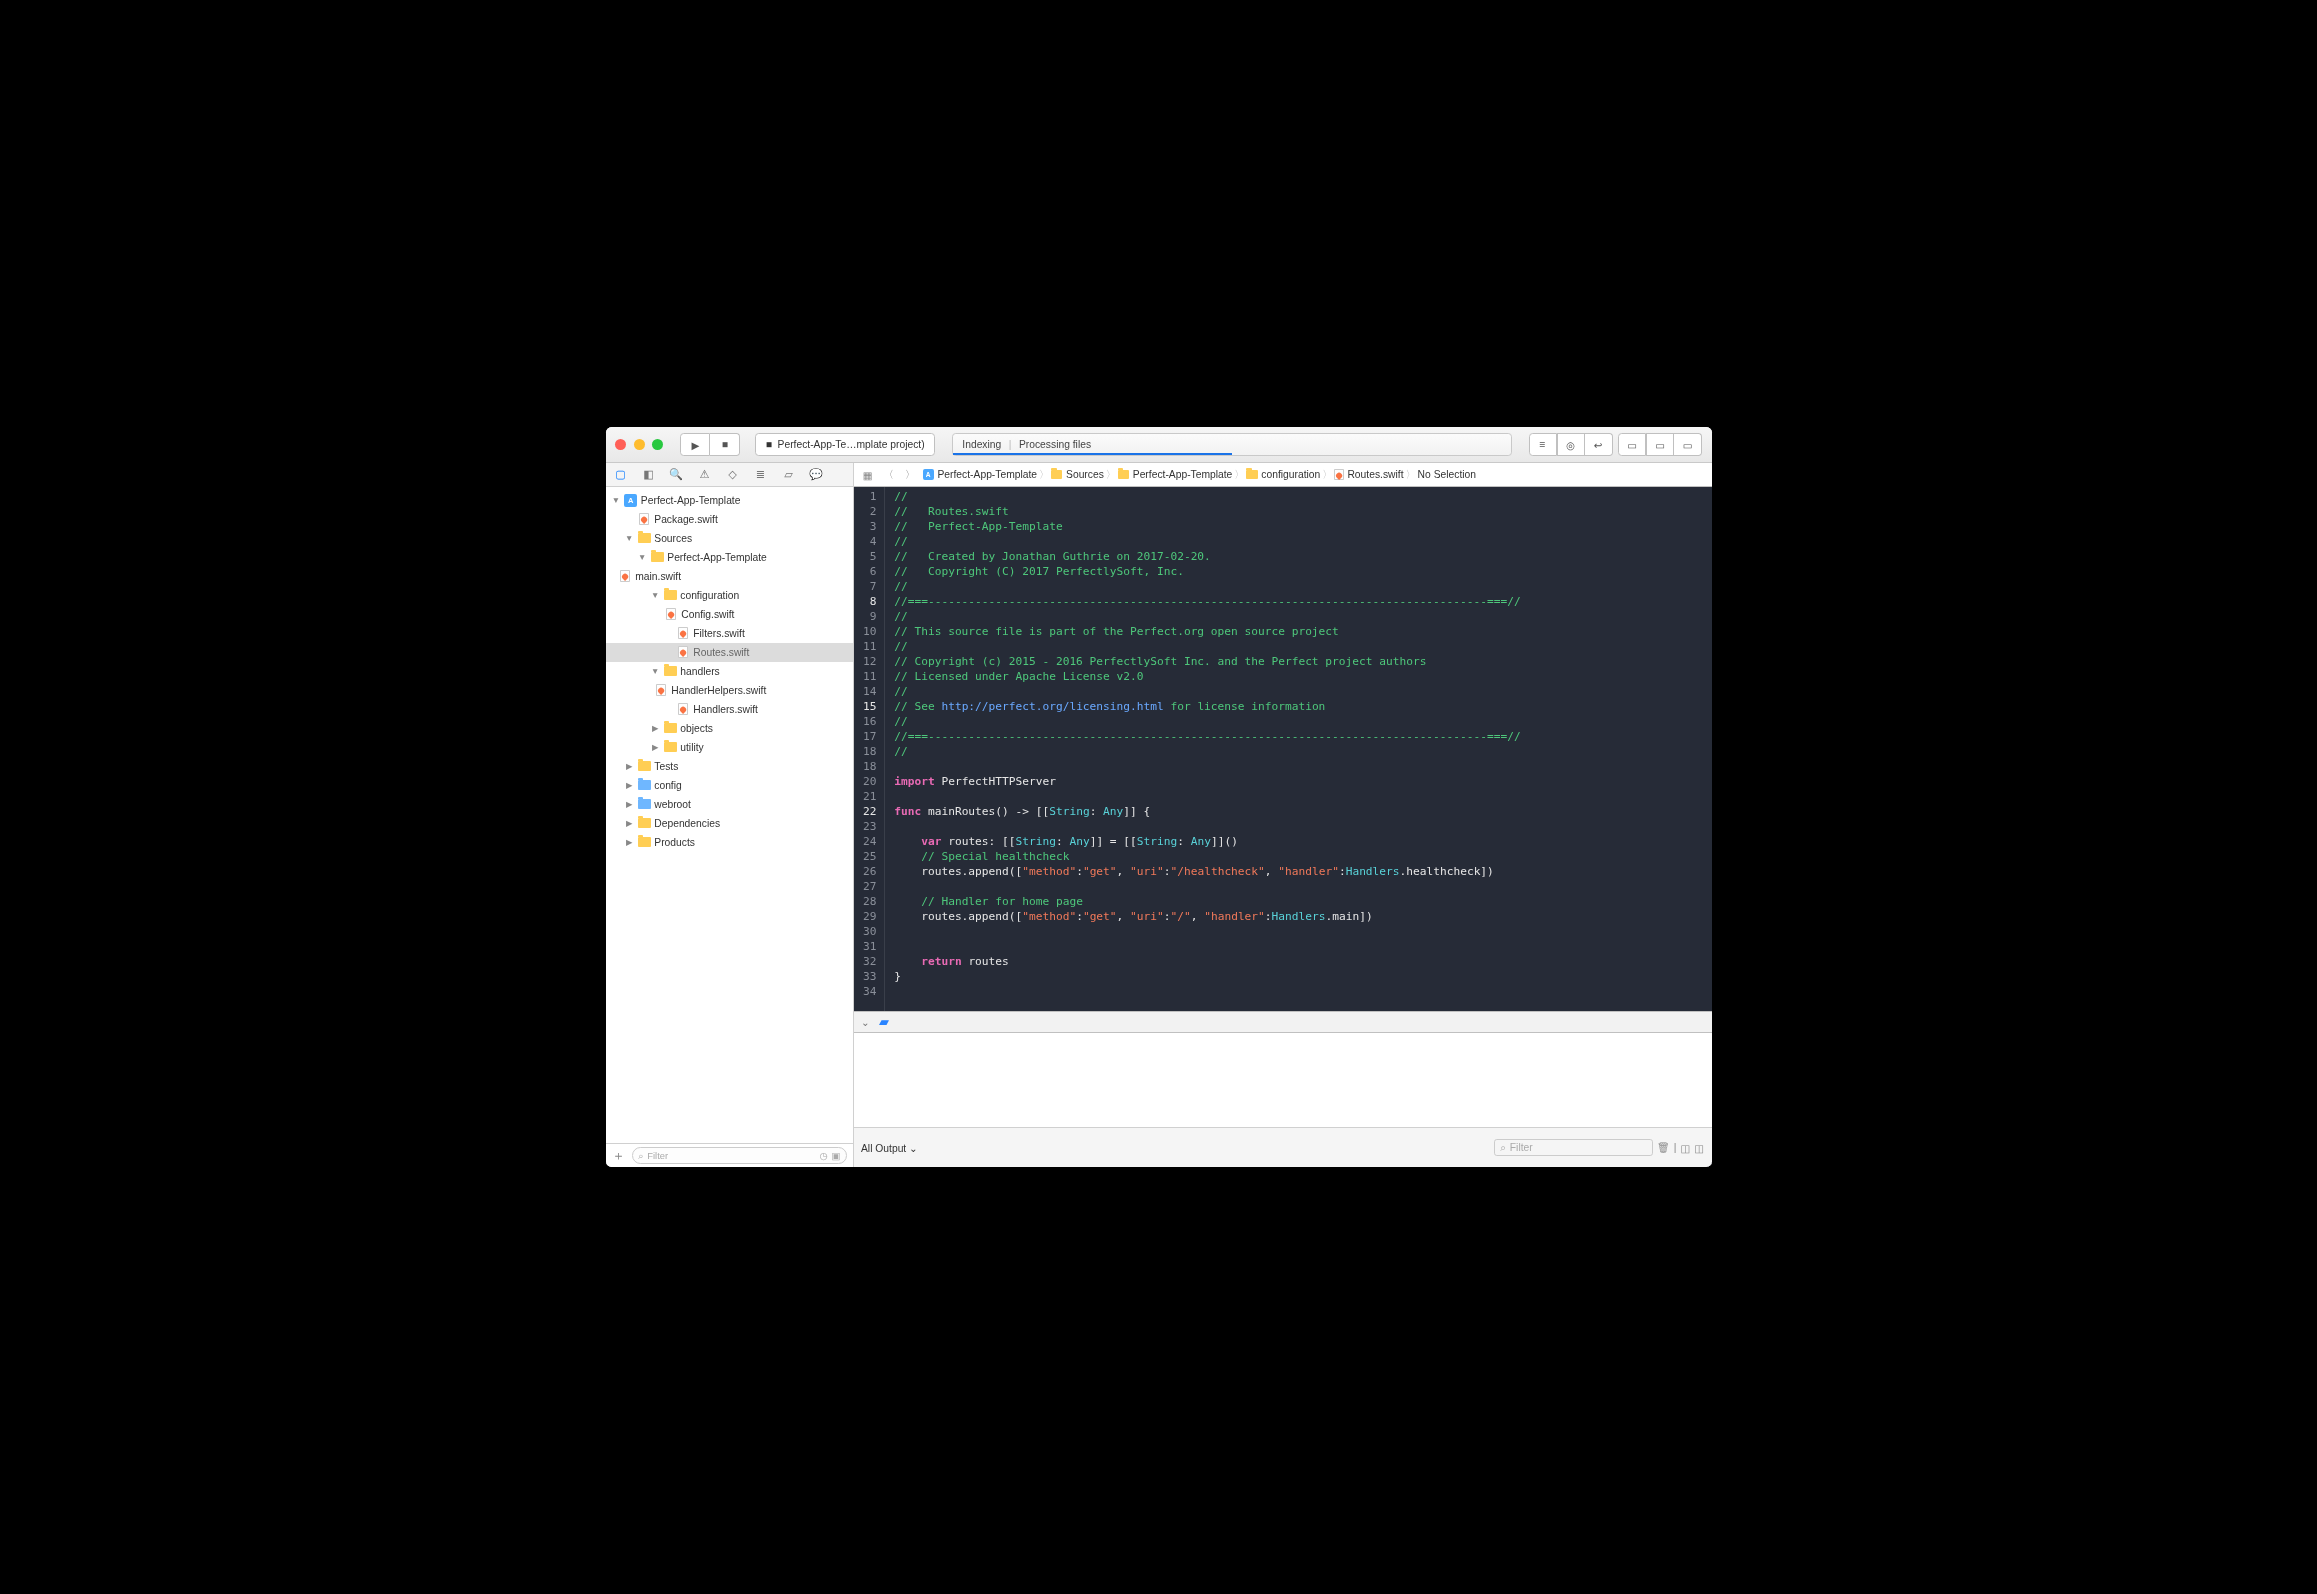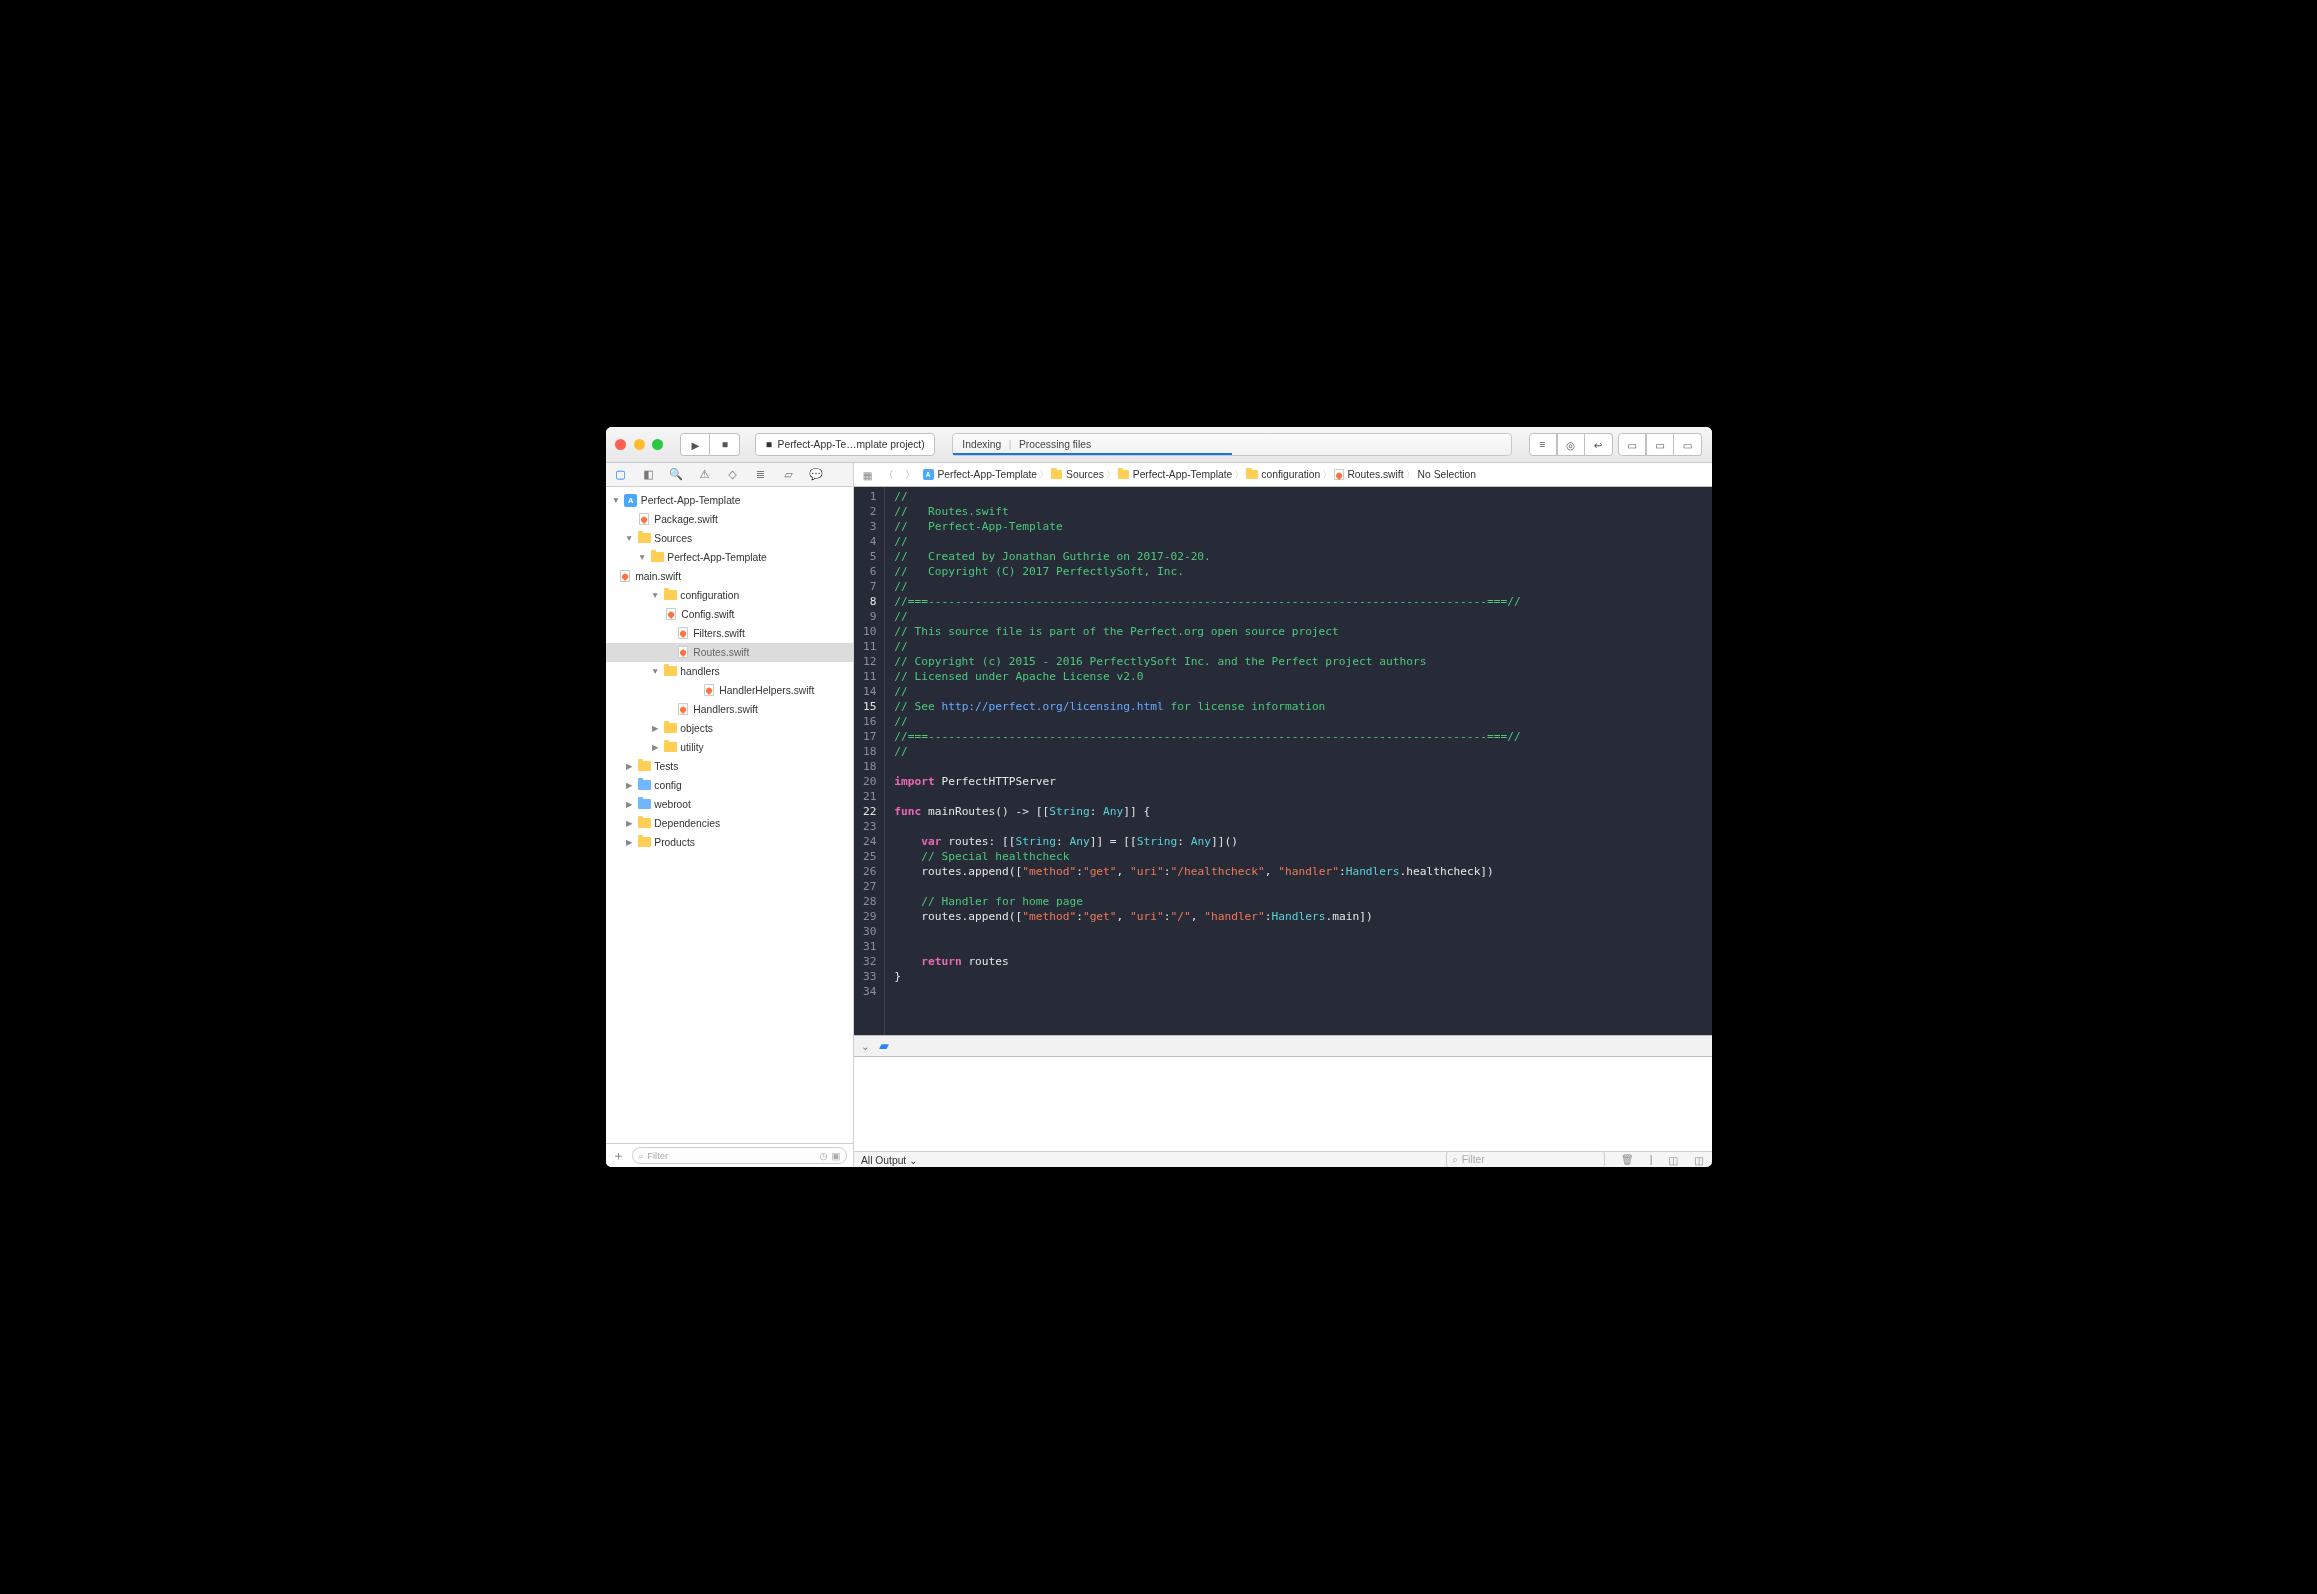--- a/index.html
+++ b/index.html
@@ -212,27 +212,27 @@
   padding: 0 7.5px;
   gap: 9.4px;
   color: #777;
 }
 .debug-strip .bp { color: #2a84ff; font-size: 13px; }
 .console {
   height: 94px;
   background: #fff;
 }
 .console-bottom {
-  height: 16px;
+  height: 40px;
   border-top: 0.9px solid #d0d0d0;
   background: #f5f5f5;
   display: flex;
   align-items: center;
   padding: 0 7.5px;
-  gap: 16px;
+  gap: 4px;
   font-size: 10.3px;
   justify-content: space-between;
 }
 .console-bottom .spacer { flex: 1; }
 .console-bottom .ff2 {
   width: 159px;
   height: 17px;
   border: 0.9px solid #ccc;
   border-radius: 2.8px;
   display: flex;
@@ -362,21 +362,21 @@
             </span>
             <span>Routes.swift</span>
           </div>
           <div class="tree-item" style="padding-left: 45px;">
             <span class="disclosure">▼</span>
             <span class="ficon">
               <span class="folder-ic"></span>
             </span>
             <span>handlers</span>
           </div>
-          <div class="tree-item" style="padding-left: 84px;">
+          <div class="tree-item" style="padding-left: 36px;">
             <span class="disclosure"></span>
             <span class="ficon">
               <span class="file-ic swift"></span>
             </span>
             <span>HandlerHelpers.swift</span>
           </div>
           <div class="tree-item" style="padding-left: 58px;">
             <span class="disclosure"></span>
             <span class="ficon">
               <span class="file-ic swift"></span>

